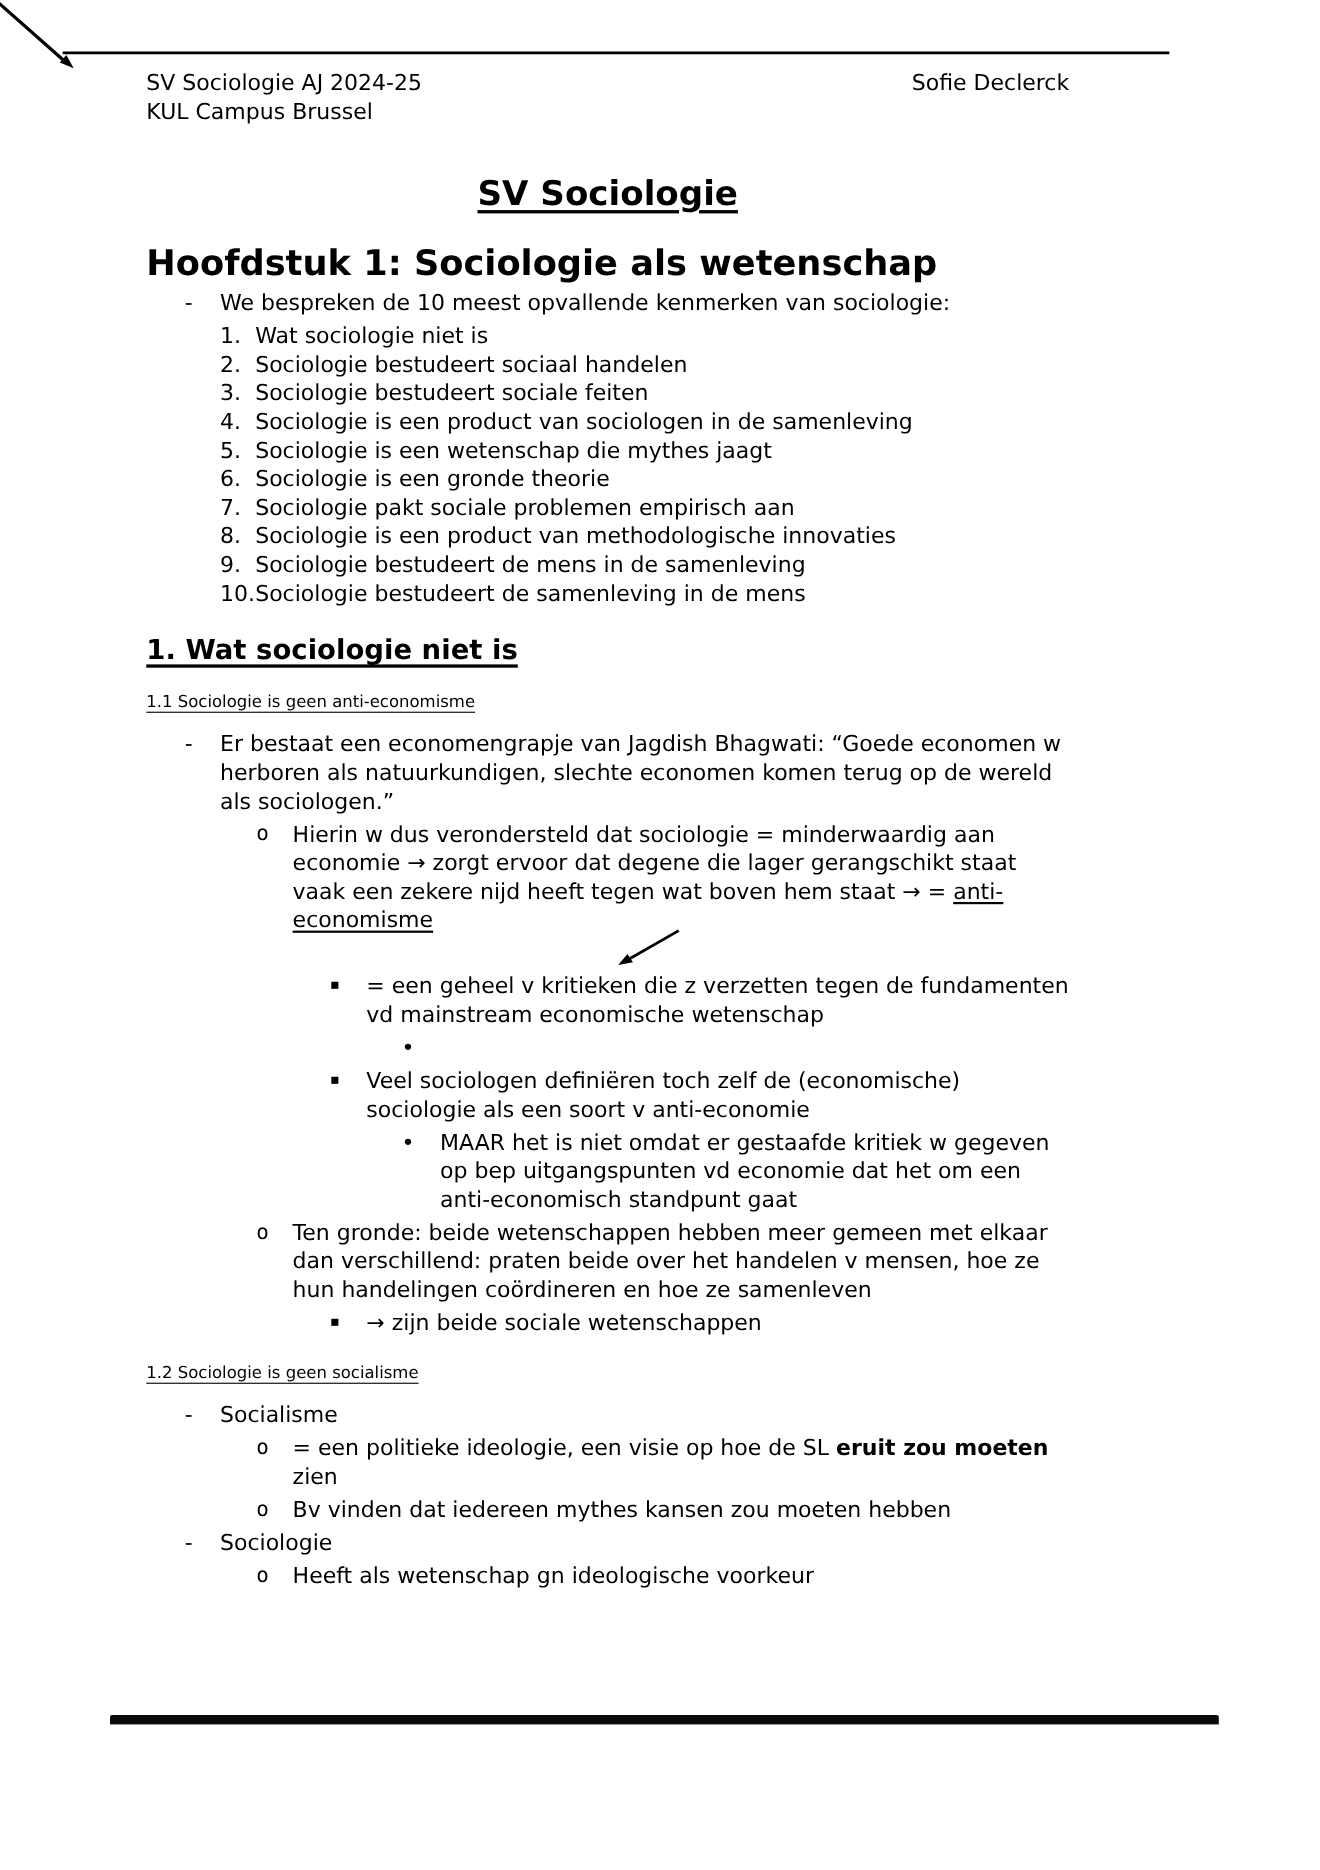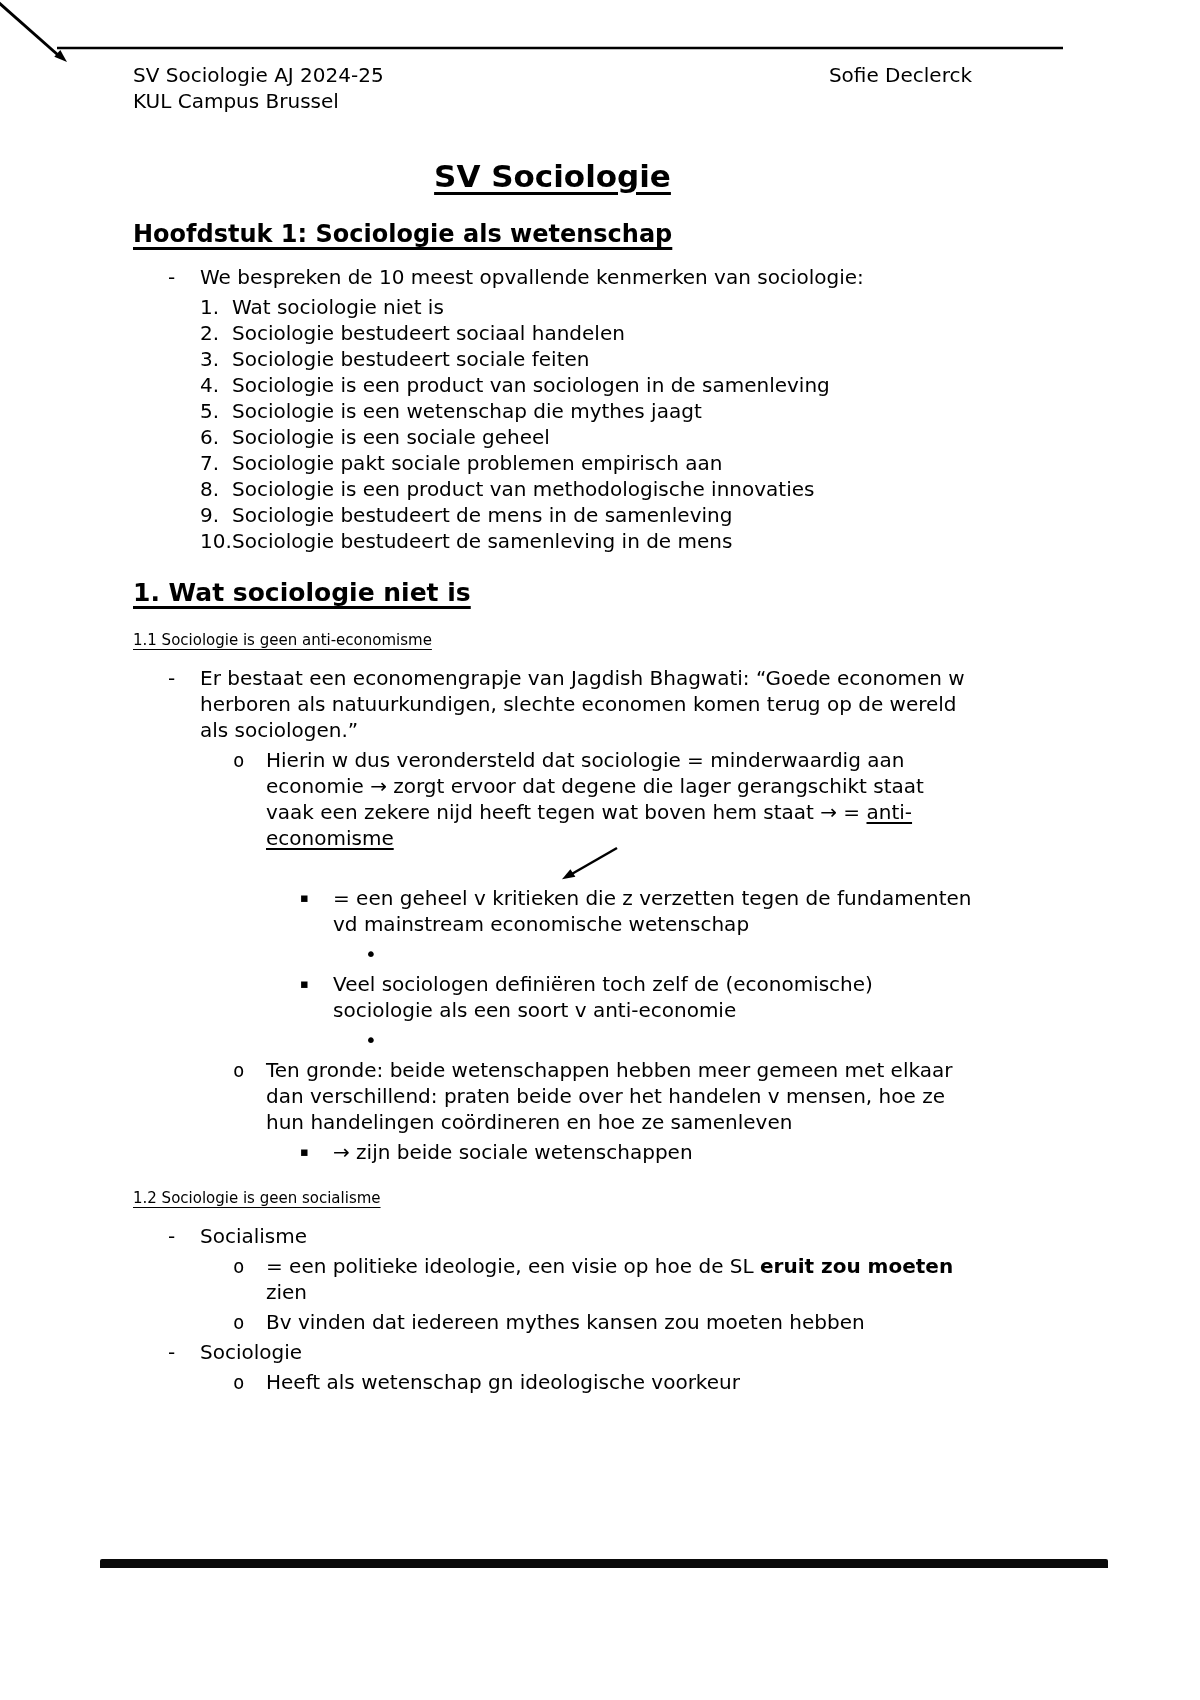--- a/index.html
+++ b/index.html
@@ -26,24 +26,23 @@
   .title {
     margin: 16px;
     font-size: 31px;
     font-weight: bold;
     text-align: center;
     text-decoration: underline;
     text-decoration-thickness: 3px;
     text-underline-offset: 5px;
   }
   .chapter {
-    margin: 26px 0 16px;
-    font-size: 24px;
+    margin: 26px 0 4px;
+    font-size: 32px;
     font-weight: bold;
-    text-decoration: underline;
     text-decoration-thickness: 3px;
     text-underline-offset: 5px;
   }
   .section-h {
     margin: 24px 0 0;
     font-size: 25px;
     font-weight: bold;
     text-decoration: underline;
     text-decoration-thickness: 3px;
     text-underline-offset: 5px;
@@ -132,21 +131,21 @@
     <div class="li num">
       <span class="mk">4.</span>
       <span class="tx">Sociologie is een product van sociologen in de samenleving</span>
     </div>
     <div class="li num">
       <span class="mk">5.</span>
       <span class="tx">Sociologie is een wetenschap die mythes jaagt</span>
     </div>
     <div class="li num">
       <span class="mk">6.</span>
-      <span class="tx">Sociologie is een sociale geheel</span>
+      <span class="tx">Sociologie is een gronde theorie</span>
     </div>
     <div class="li num">
       <span class="mk">7.</span>
       <span class="tx">Sociologie pakt sociale problemen empirisch aan</span>
     </div>
     <div class="li num">
       <span class="mk">8.</span>
       <span class="tx">Sociologie is een product van methodologische innovaties</span>
     </div>
     <div class="li num">
@@ -188,20 +187,21 @@
       <span class="mk dot">•</span>
     </div>
 
     <div class="li lv3">
       <span class="mk sq">▪</span>
       <span class="tx">Veel sociologen definiëren toch zelf de (economische) sociologie als een soort v anti-economie</span>
     </div>
 
     <div class="li lv4">
       <span class="mk dot">•</span>
+      <span class="tx">MAAR het is niet omdat er gestaafde kritiek w gegeven op bep uitgangspunten vd economie dat het om een anti-economisch standpunt gaat</span>
     </div>
 
     <div class="li lv2">
       <span class="mk o">o</span>
       <span class="tx">Ten gronde: beide wetenschappen hebben meer gemeen met elkaar dan verschillend: praten beide over het handelen v mensen, hoe ze hun handelingen coördineren en hoe ze samenleven</span>
     </div>
 
     <div class="li lv3">
       <span class="mk sq">▪</span>
       <span class="tx">→ zijn beide sociale wetenschappen</span>

